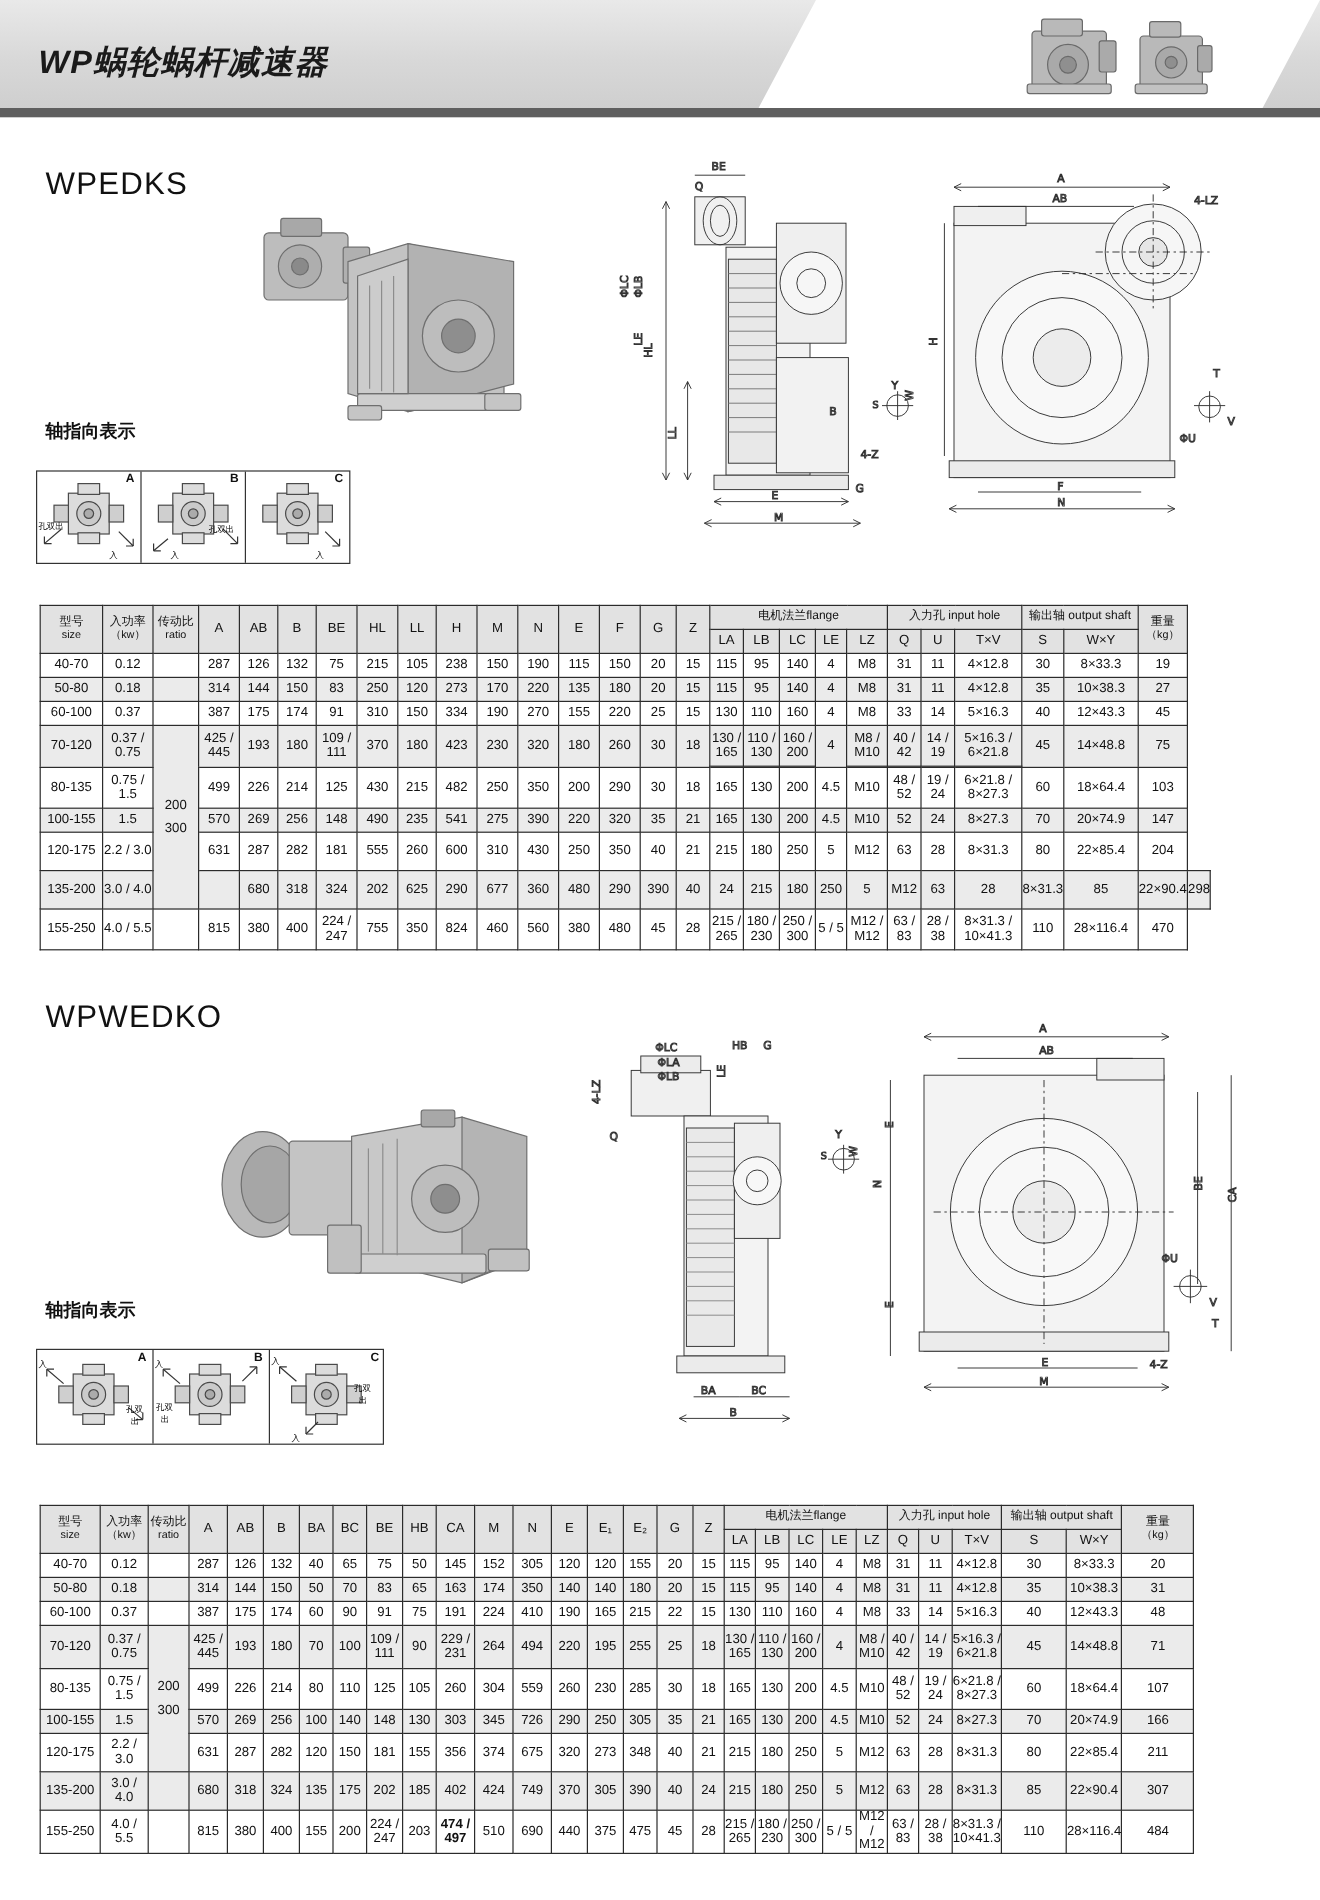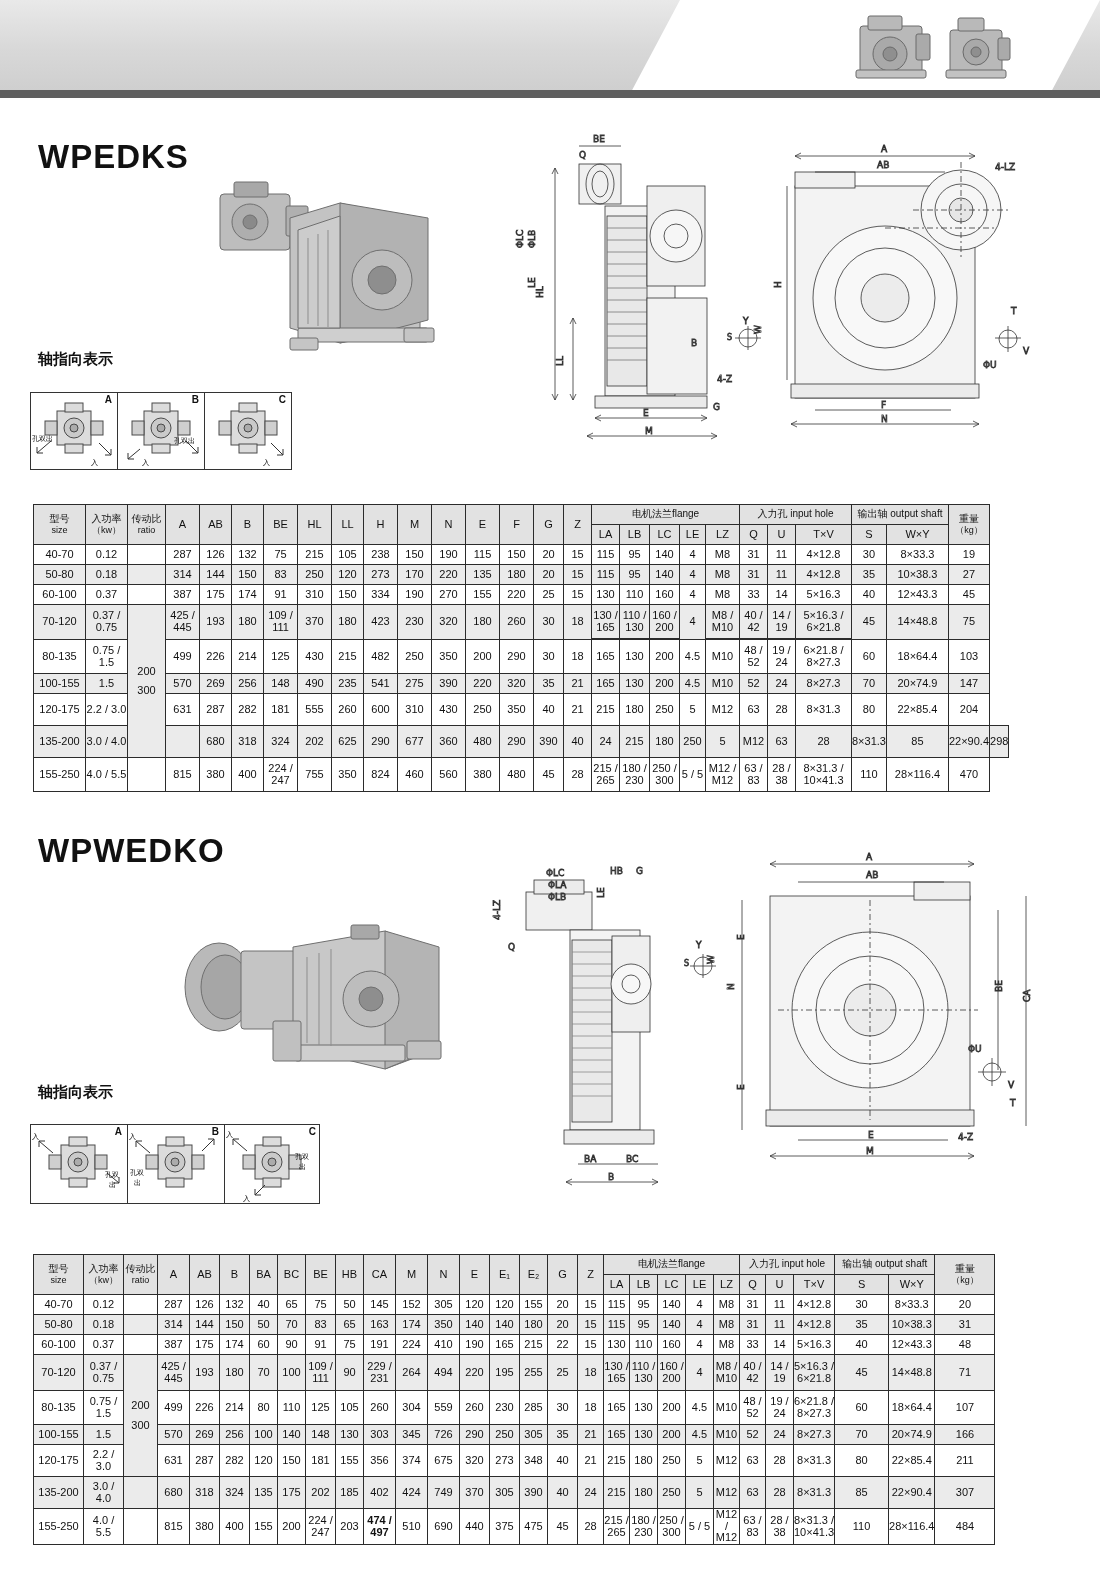--- a/index.html
+++ b/index.html
@@ -47,21 +47,21 @@
     font-size:27px; font-weight:bold; font-style:italic;
     letter-spacing:1px;
     color:#1a1a1a;
   }
   .banner-prod {
     position:absolute; top:8px; right:40px;
     width:210px; height:80px;
   }
   
   .section-title {
-    font-size:33px; font-weight:bold; letter-spacing:1px;
+    font-size:26px; font-weight:normal; letter-spacing:1px;
   }
   .shaft-label-cn { font-size:15px; font-weight:bold; }
   .shaft-label-en { font-size:15px; font-weight:normal; letter-spacing:.5px;margin-top:47px; }
   
   table.spec {
     border-collapse:collapse;
     font-size:11px;
     table-layout:fixed;
   }
   table.spec td, table.spec th {
@@ -88,20 +88,21 @@
   .sd-cell:last-child { border-right:none; }
   .sd-letter { position:absolute; font-size:10px; font-weight:bold; }
 </style>
 </head>
 <body>
 
 <div class="banner">
   <div class="banner-bar"></div>
   <div class="banner-slash2"></div>
   <div class="banner-slash"></div>
+  <div class="banner-title">WP蜗轮蜗杆减速器</div>
   <div class="banner-prod">
     <svg width="210" height="80" viewBox="0 0 210 80">
       <g fill="#b9b9b9" stroke="#6a6a6a" stroke-width="1">
         <rect x="10" y="18" width="62" height="48" rx="3"></rect>
         <rect x="18" y="8" width="34" height="14" rx="2"></rect>
         <ellipse cx="40" cy="46" rx="17" ry="17" fill="#a9a9a9"></ellipse>
         <ellipse cx="40" cy="46" rx="7" ry="7" fill="#8f8f8f"></ellipse>
         <rect x="66" y="26" width="14" height="26" rx="2" fill="#aaa"></rect>
         <rect x="6" y="62" width="70" height="8" rx="2" fill="#c2c2c2"></rect>
         <rect x="100" y="22" width="52" height="44" rx="3"></rect>

